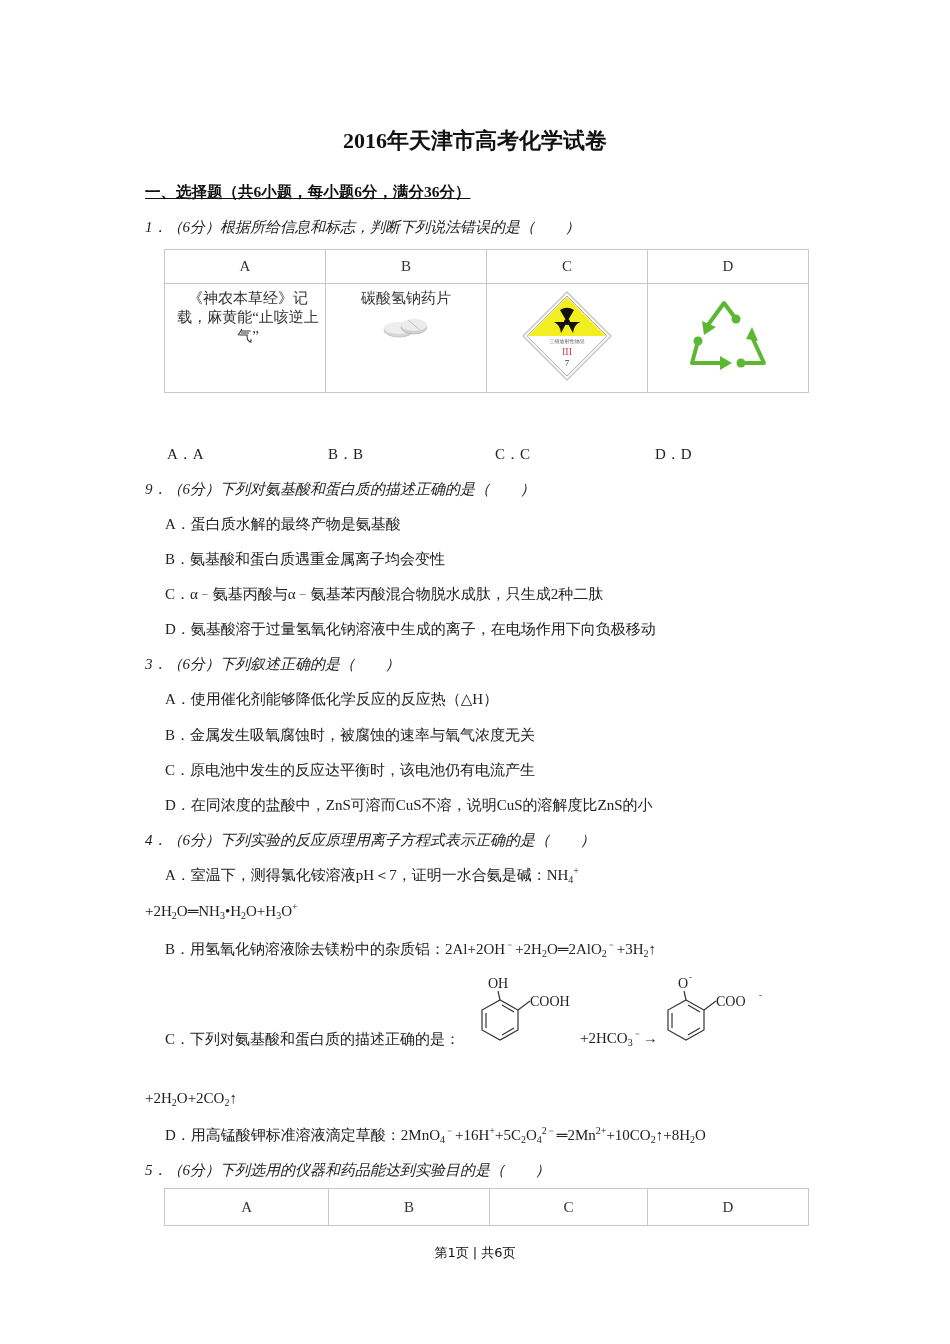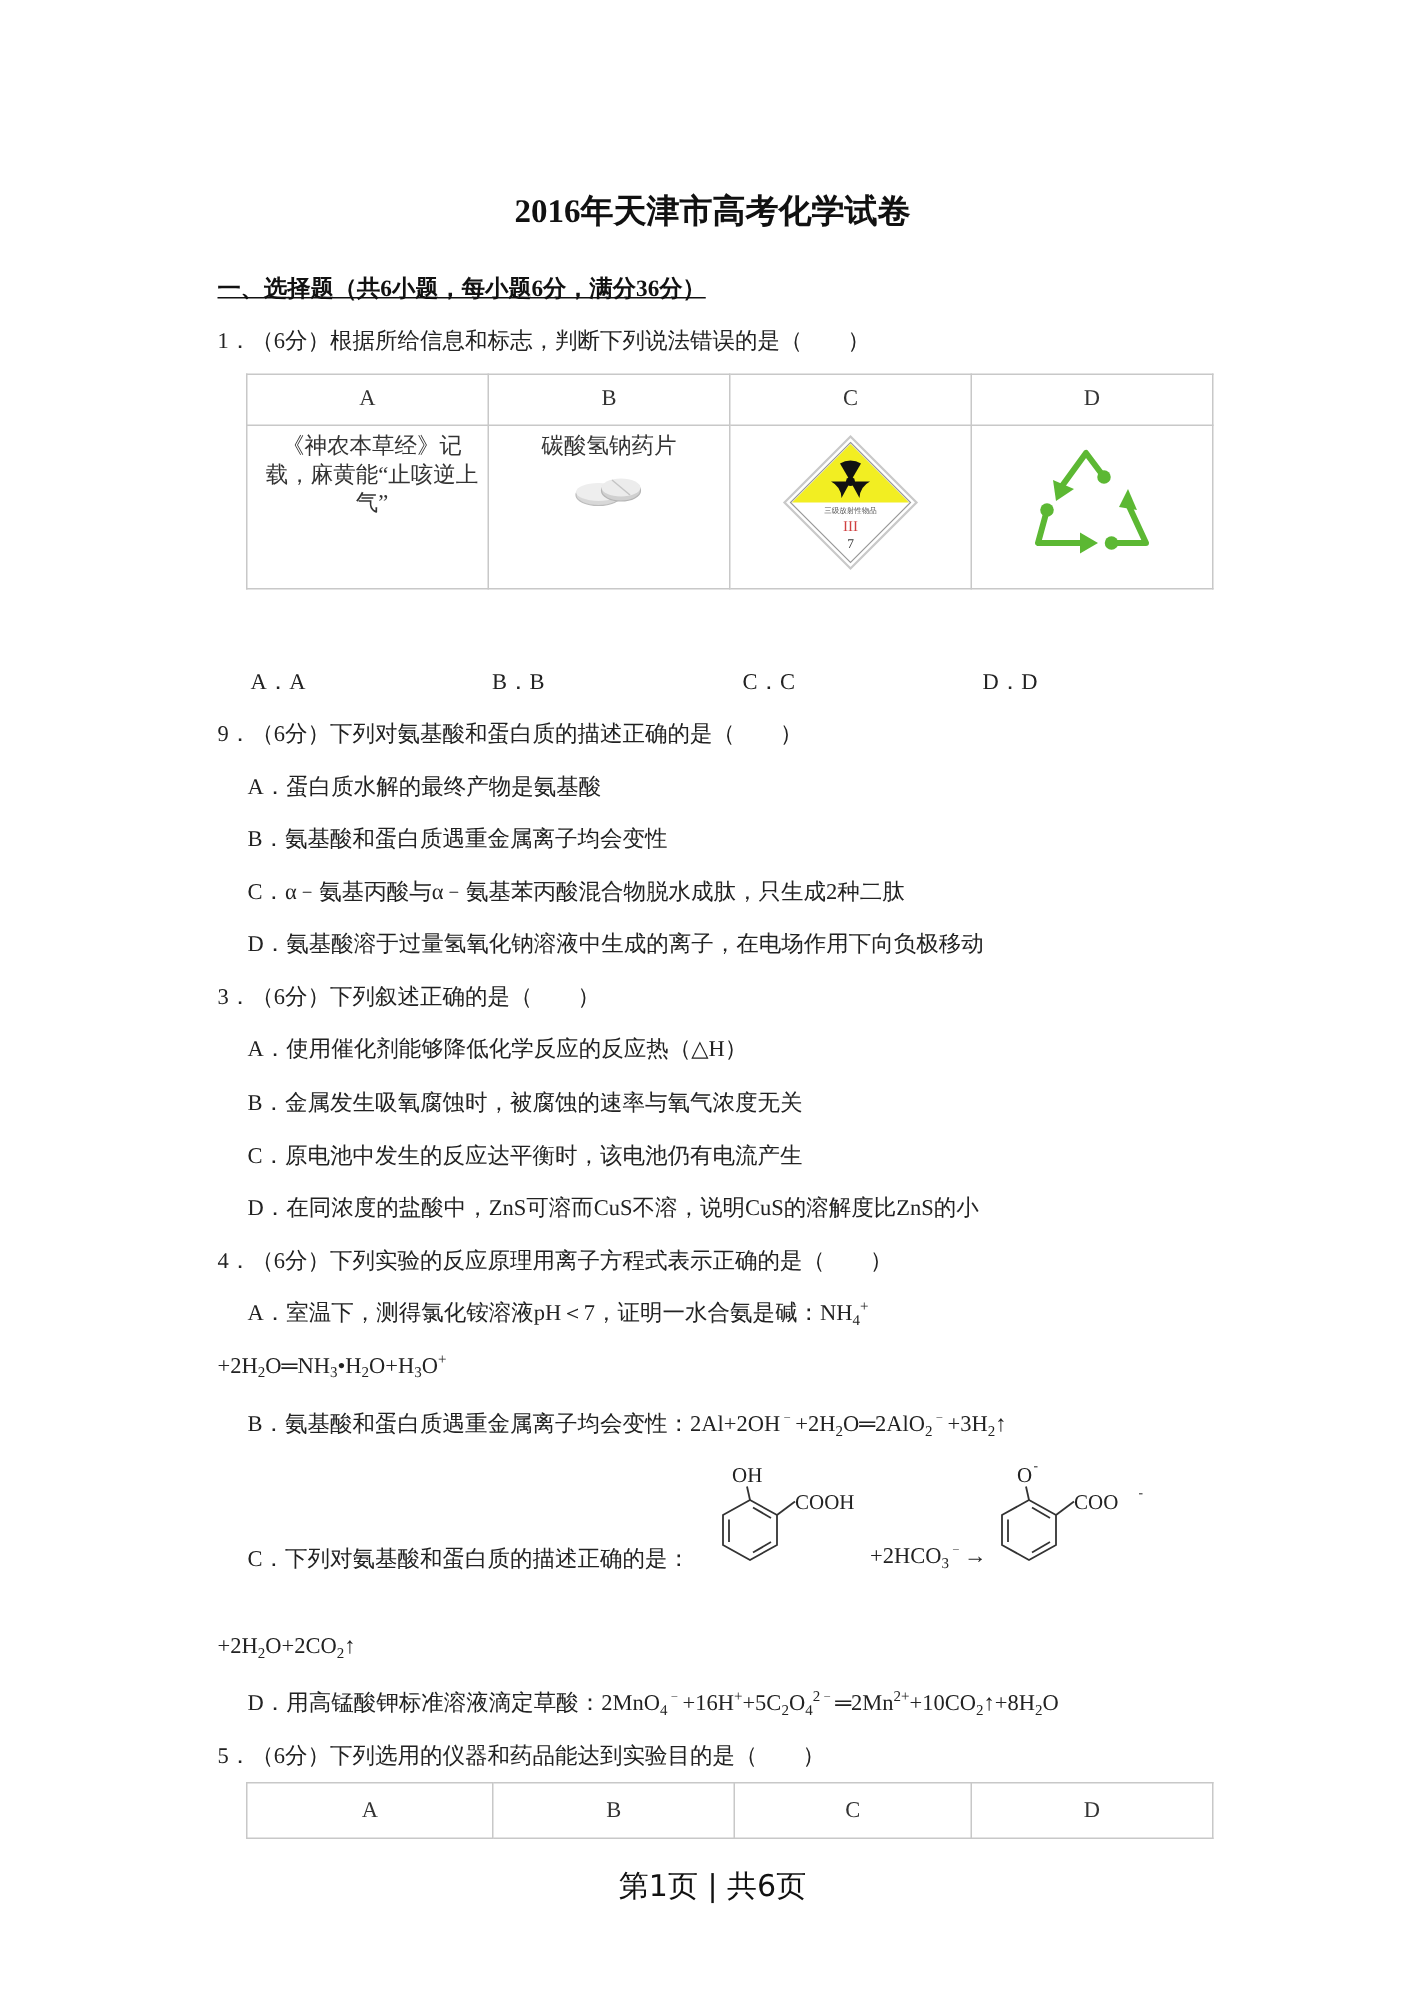--- a/index.html
+++ b/index.html
@@ -4,36 +4,36 @@
 <style>
   html, body { margin: 0; padding: 0; background: #ffffff; }
   body {
     width: 950px; height: 1344px; position: relative; overflow: hidden;
     font-family: "Liberation Serif", "DejaVu Serif", serif;
     color: #222; font-size: 15px;
   }
   .abs { position: absolute; white-space: nowrap; }
   .title { left: 0; width: 950px; top: 126px; text-align: center; font-size: 22px; font-weight: bold; color: #111; font-family: Liberation Serif, serif; }
   .section { left: 145px; top: 182px; font-size: 15.5px; font-weight: bold; color: #111; text-decoration: underline; }
-  .q { left: 145px; font-size: 15px; }
+  .q { left: 145px; font-size: 15px; font-style: italic; }
   .opt { left: 165px; font-size: 15px; }
   .cont { left: 145px; font-size: 15px; }
   sub { font-size: 10px; vertical-align: -3px; line-height: 0; }
   sup { font-size: 10px; vertical-align: 6px; line-height: 0; }
 
   table.grid { position: absolute; border-collapse: collapse; table-layout: fixed; }
   table.grid td { border: 1px solid #c8c8c8; text-align: center; vertical-align: middle; padding: 0 2px; font-size: 15px; line-height: 19px; color: #333; }
   .t1 { left: 164px; top: 249px; width: 645px; }
   .t1 tr.hdr td { height: 33px; }
   .t1 tr.img td { height: 103px; vertical-align: top; padding-top: 5px; }
   .t1 tr.desc td { height: 48px; }
   .t2 { left: 164px; top: 1188px; width: 645px; }
   .t2 td { height: 36px; }
   .choice-row .abs { font-size: 15px; }
-  .footer { left: 0; width: 950px; top: 1244px; text-align: center; font-family: "DejaVu Sans", sans-serif; font-size: 20px; color: #111; }
+  .footer { left: 0; width: 950px; top: 1244px; text-align: center; font-family: "DejaVu Sans", sans-serif; font-size: 13px; color: #111; }
   .mol { position: absolute; }
 </style>
 </head>
 <body>
 
 <div class="abs title">2016年天津市高考化学试卷</div>
 <div class="abs section">一、选择题（共6小题，每小题6分，满分36分）</div>
 
 <div class="abs q" style="top:218px">1．（6分）根据所给信息和标志，判断下列说法错误的是（　　）</div>
 
@@ -114,21 +114,21 @@
 <div class="abs opt" style="top:796px">D．在同浓度的盐酸中，ZnS可溶而CuS不溶，说明CuS的溶解度比ZnS的小</div>
 
 <div class="abs q" style="top:831px">4．（6分）下列实验的反应原理用离子方程式表示正确的是（　　）</div>
 
 <div class="abs opt" style="top:866px">
   <span>A．室温下，测得氯化铵溶液pH＜7，证明一水合氨是碱：NH</span><sub>4</sub><sup>+</sup>
 </div>
 <div class="abs cont" style="top:903px">+2H<sub>2</sub>O═NH<sub>3</sub>•H<sub>2</sub>O+H<sub>3</sub>O<sup>+</sup></div>
 
 <div class="abs opt" style="top:940px">
-  <span>B．氨基酸和蛋白质遇重金属离子均会变性：</span>2Al+2OH<sup>﹣</sup>+2H<sub>2</sub>O═2AlO<sub>2</sub><sup>﹣</sup>+3H<sub>2</sub>↑
+  <span>B．用氢氧化钠溶液除去镁粉中的杂质铝：</span>2Al+2OH<sup>﹣</sup>+2H<sub>2</sub>O═2AlO<sub>2</sub><sup>﹣</sup>+3H<sub>2</sub>↑
 </div>
 
 <div class="abs opt" style="top:1030px">
   <span>C．下列对氨基酸和蛋白质的描述正确的是：</span>
 </div>
 
 <svg class="mol" style="left:478px; top:970px" width="110" height="82" viewBox="0 0 110 82">
   <text x="10" y="18" font-size="14" font-family="Liberation Serif, serif" fill="#222">OH</text>
   <text x="52" y="36" font-size="14" font-family="Liberation Serif, serif" fill="#222">COOH</text>
   <g stroke="#333" stroke-width="1.2" fill="none">

